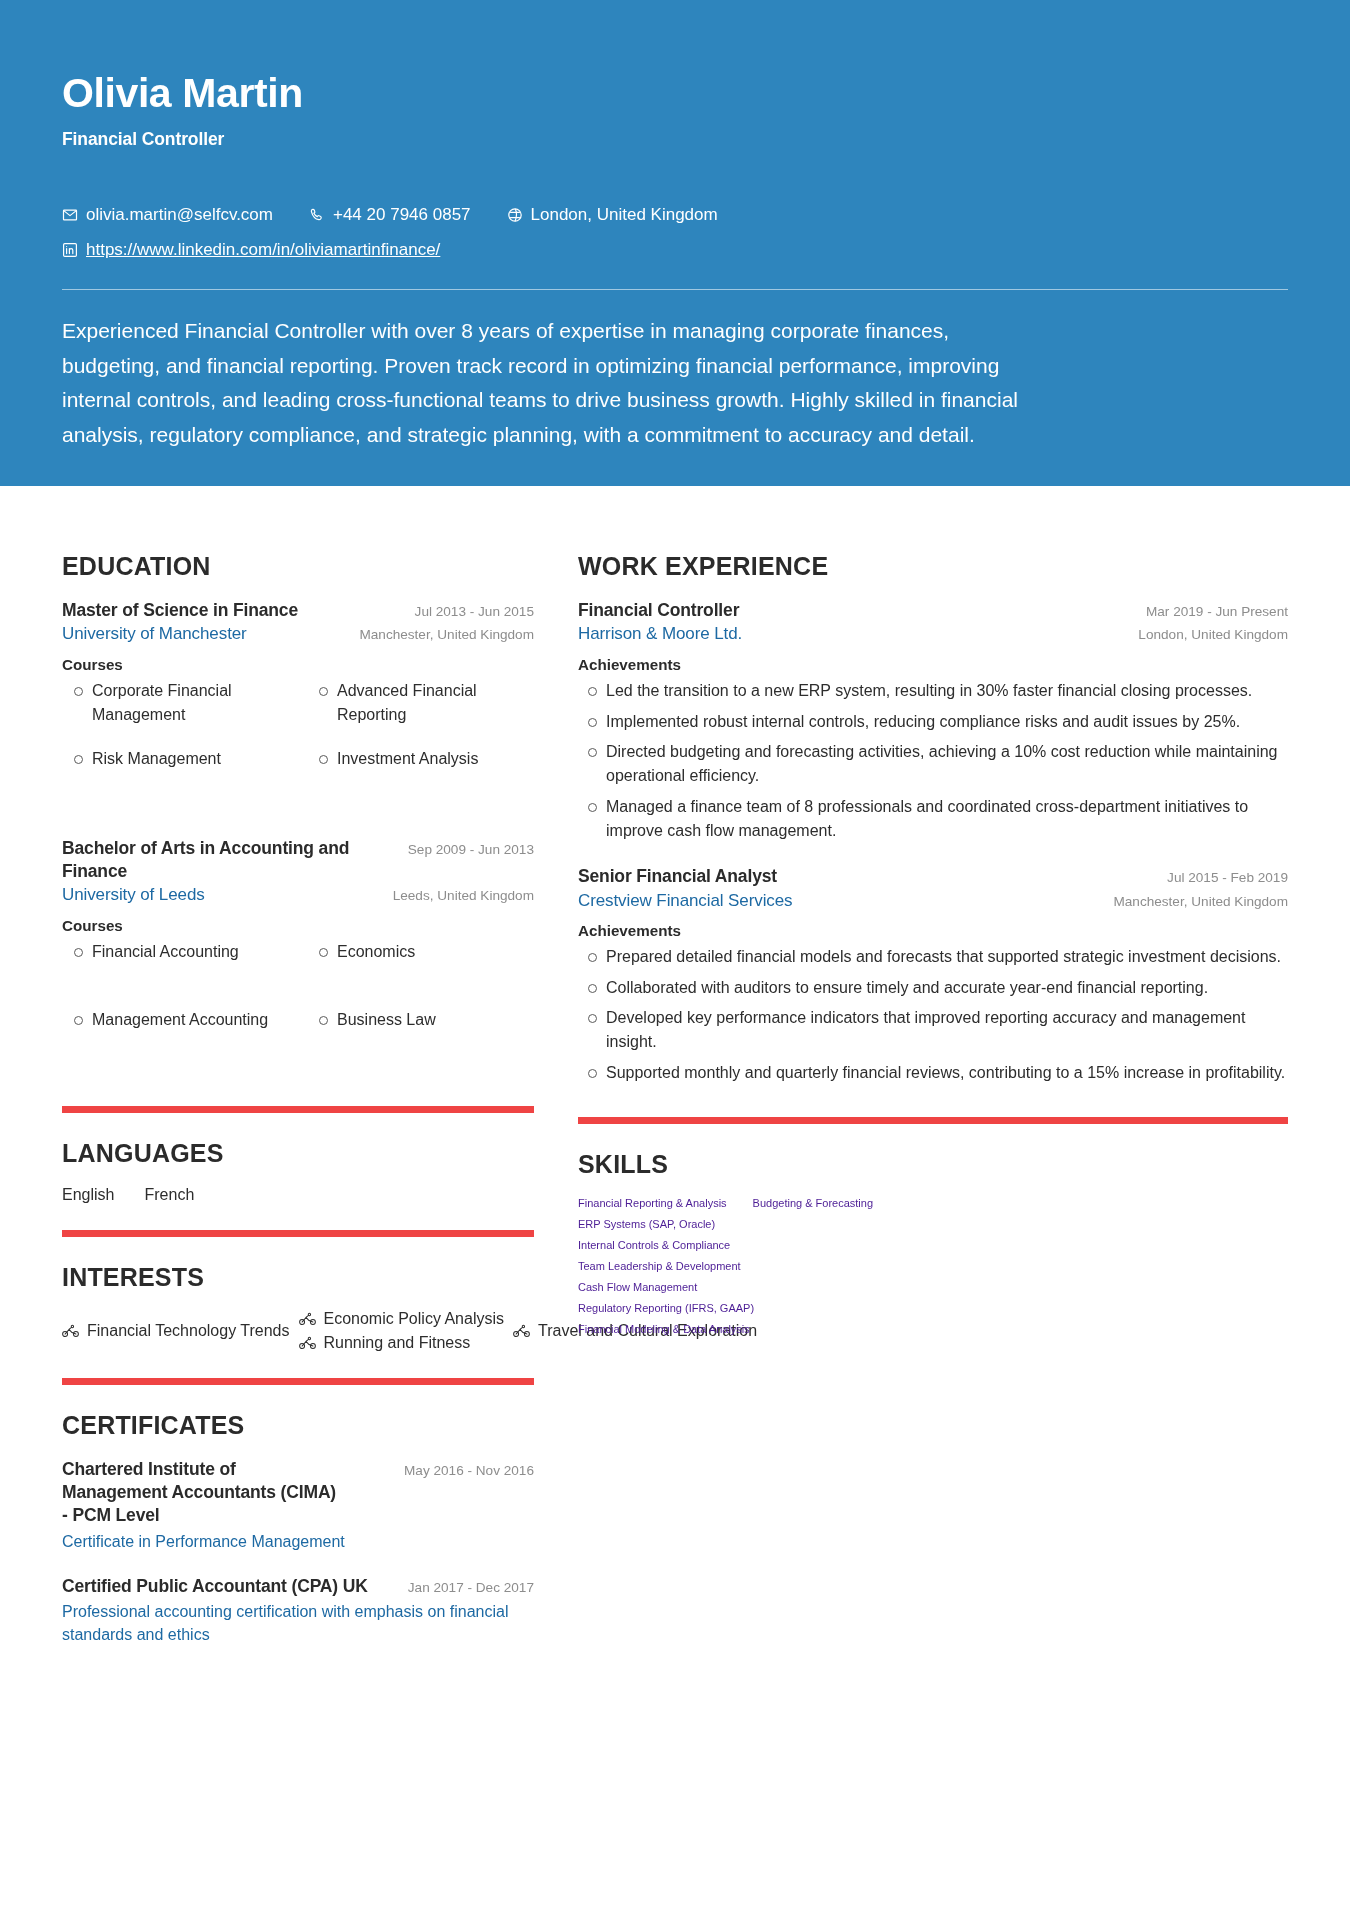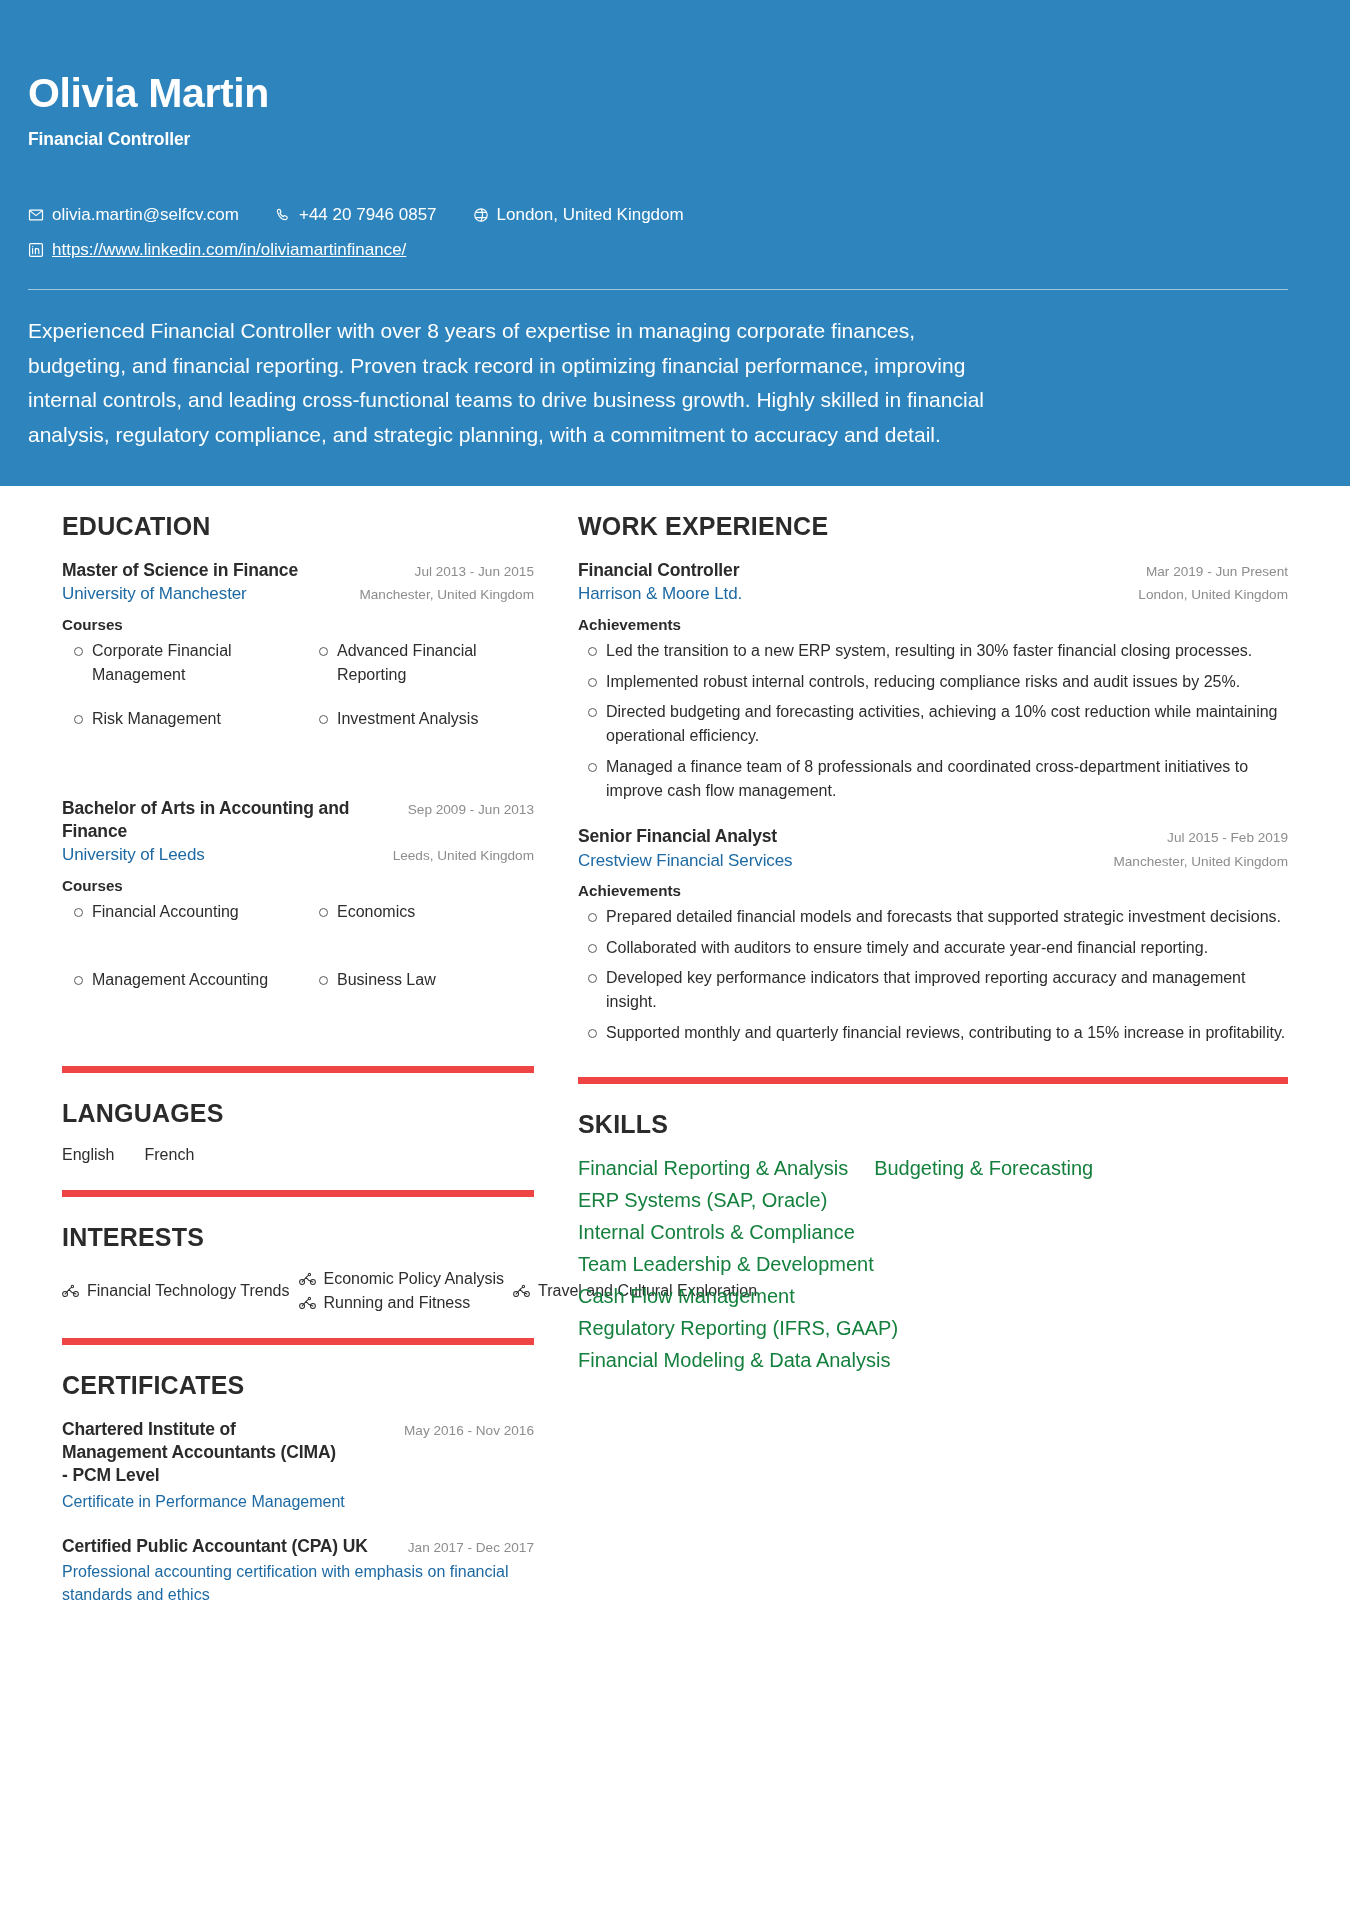--- a/index.html
+++ b/index.html
@@ -9,21 +9,21 @@
     background:#ffffff;
     color:#2d2d2d;
     width:1350px;
     min-height:1907px;
   }
 
   
   .header {
     background:#2e85bd;
     color:#ffffff;
-    padding:56px 62px 34px 28px;
+    padding:56px 62px 34px 62px;
     min-height:425px;
   }
   .name {
     font-size:41px;
     font-weight:bold;
     letter-spacing:-0.4px;
     line-height:1.15;
     margin-top:14px;
   }
   .job-title {
@@ -61,20 +61,21 @@
     line-height:1.64;
     max-width:985px;
   }
 
   
   .content {
     display:flex;
     padding:26px 62px 40px 62px;
     gap:44px;
     align-items:flex-start;
+    margin-top:40px;
   }
   .col-left  { width:474px; flex:0 0 474px; }
   .col-right { width:474px; flex:0 0 474px; }
   
   .col-left  { width:472px; flex:0 0 472px; }
   .col-right { flex:1 1 auto; }
 
   .section { padding-bottom:6px; }
   .section + .section { border-top:7px solid #ef4444; padding-top:26px; margin-top:20px; }
   .section-title {
@@ -189,21 +190,21 @@
     gap:8px;
     font-size:16px;
     color:#2d2d2d;
     white-space:nowrap;
   }
   .interest-item svg { display:block; flex:0 0 auto; }
 
   
   .skill-rows { display:flex; flex-direction:column; gap:9px; }
   .skill-line { display:flex; flex-wrap:wrap; gap:6px 26px; }
-  .skill-item { font-size:20px; color:#15803d; white-space:nowrap; }
+  .skill-item { font-size:11px; color:#4c1d95; white-space:nowrap; }
 </style>
 </head>
 <body>
 
 <div class="header">
   <div class="name">Olivia Martin</div>
   <div class="job-title">Financial Controller</div>
 
   <div class="contact-rows">
     <div class="contact-row">

